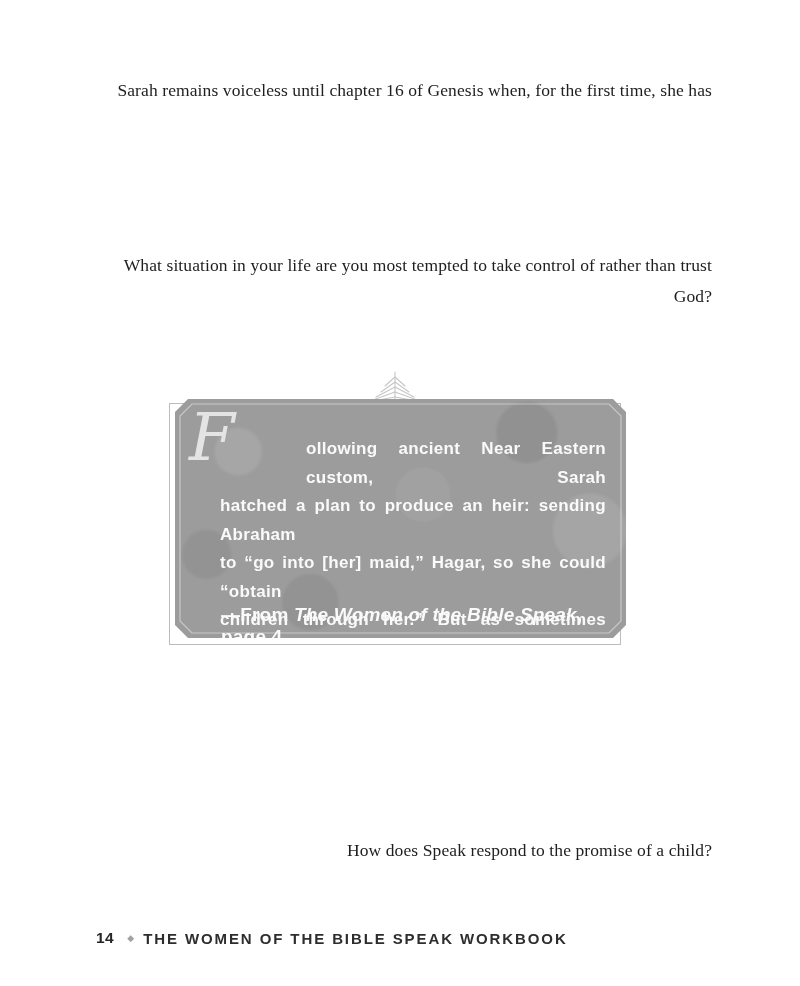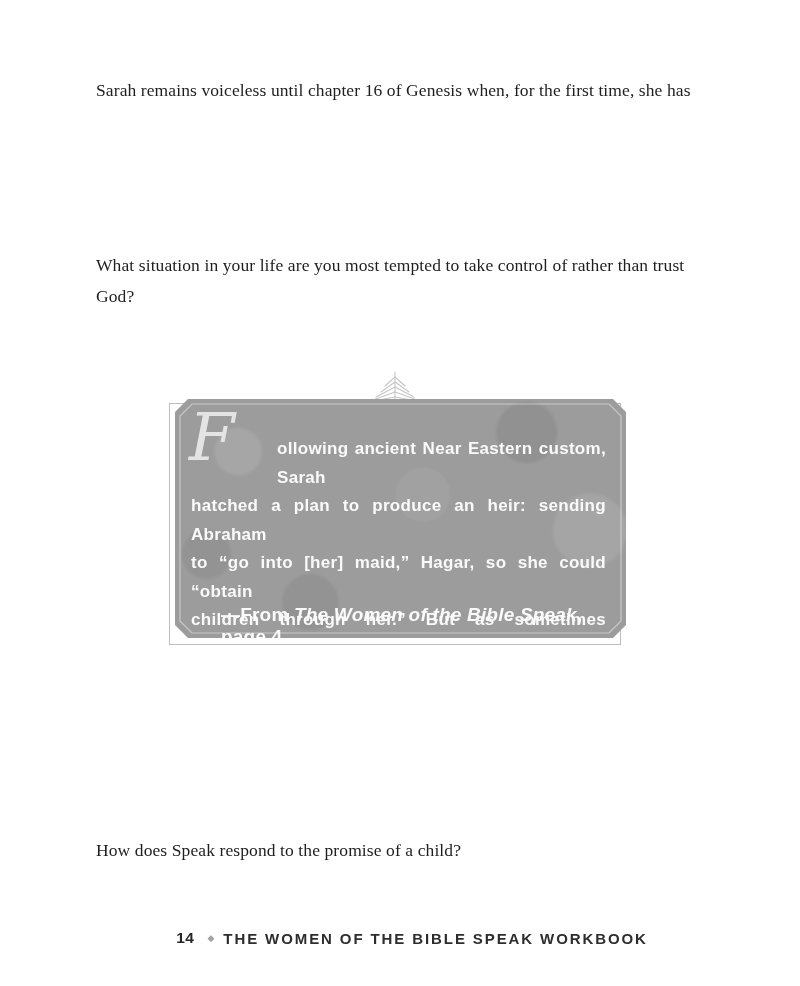--- a/index.html
+++ b/index.html
@@ -14,21 +14,21 @@
     position:absolute;left:0;top:0;width:800px;height:986px;background:#ffffff;
   }
   
   .para{
     position:absolute;left:96px;width:616px;
     color:#1e1e1e;
     font-size:17.5px;
     line-height:31px;
     letter-spacing:0.1px;
   }
-  .para .pline{display:block;}
+  .para .pline{display:block;text-align:right;}
   #p1{top:75px;}
   #p2{top:146px;}
   #p3{top:250px;}
   #p4{top:681px;}
   #p5{top:835px;}
 
   
   .ornament{
     position:absolute;left:357px;top:370px;width:76px;height:34px;
     z-index:1;
@@ -64,20 +64,21 @@
     font-family:"Liberation Sans", sans-serif;
     font-weight:bold;
     font-size:17px;
     letter-spacing:0.3px;
     line-height:28.5px;
   }
   .q-line{
     display:block;
     text-align:justify;
     text-align-last:justify;
+    margin-left:29px;
   }
   .q-line.first{padding-left:86px;}
   .q-line.last{text-align:left;text-align-last:left;}
   .dropcap{
     position:absolute;left:14px;top:6px;
     font-family:"DejaVu Serif", serif;
     font-style:italic;
     font-weight:normal;
     font-size:66px;
     line-height:1;
@@ -88,23 +89,23 @@
     color:#fafafa;
     font-family:"Liberation Sans", sans-serif;
     font-weight:bold;
     font-size:19px;
     letter-spacing:0.2px;
   }
   .attribution .title{font-style:italic;}
 
   
   .footer{
-    position:absolute;left:112px;top:927px;width:600px;height:22px;
+    position:absolute;left:96px;top:927px;width:600px;height:22px;
     font-family:"Liberation Sans", sans-serif;
-    display:flex;align-items:center;justify-content:center;
+    display:flex;align-items:center;
   }
   .footer .pagenum{
     color:#262626;font-weight:bold;font-size:15.5px;letter-spacing:0.5px;
   }
   .footer .diamond{
     color:#a3a3a3;font-size:9px;margin:0 9px 0 13px;
   }
   .footer .booktitle{
     color:#2d2d2d;font-weight:bold;font-size:15px;letter-spacing:1.9px;
   }

